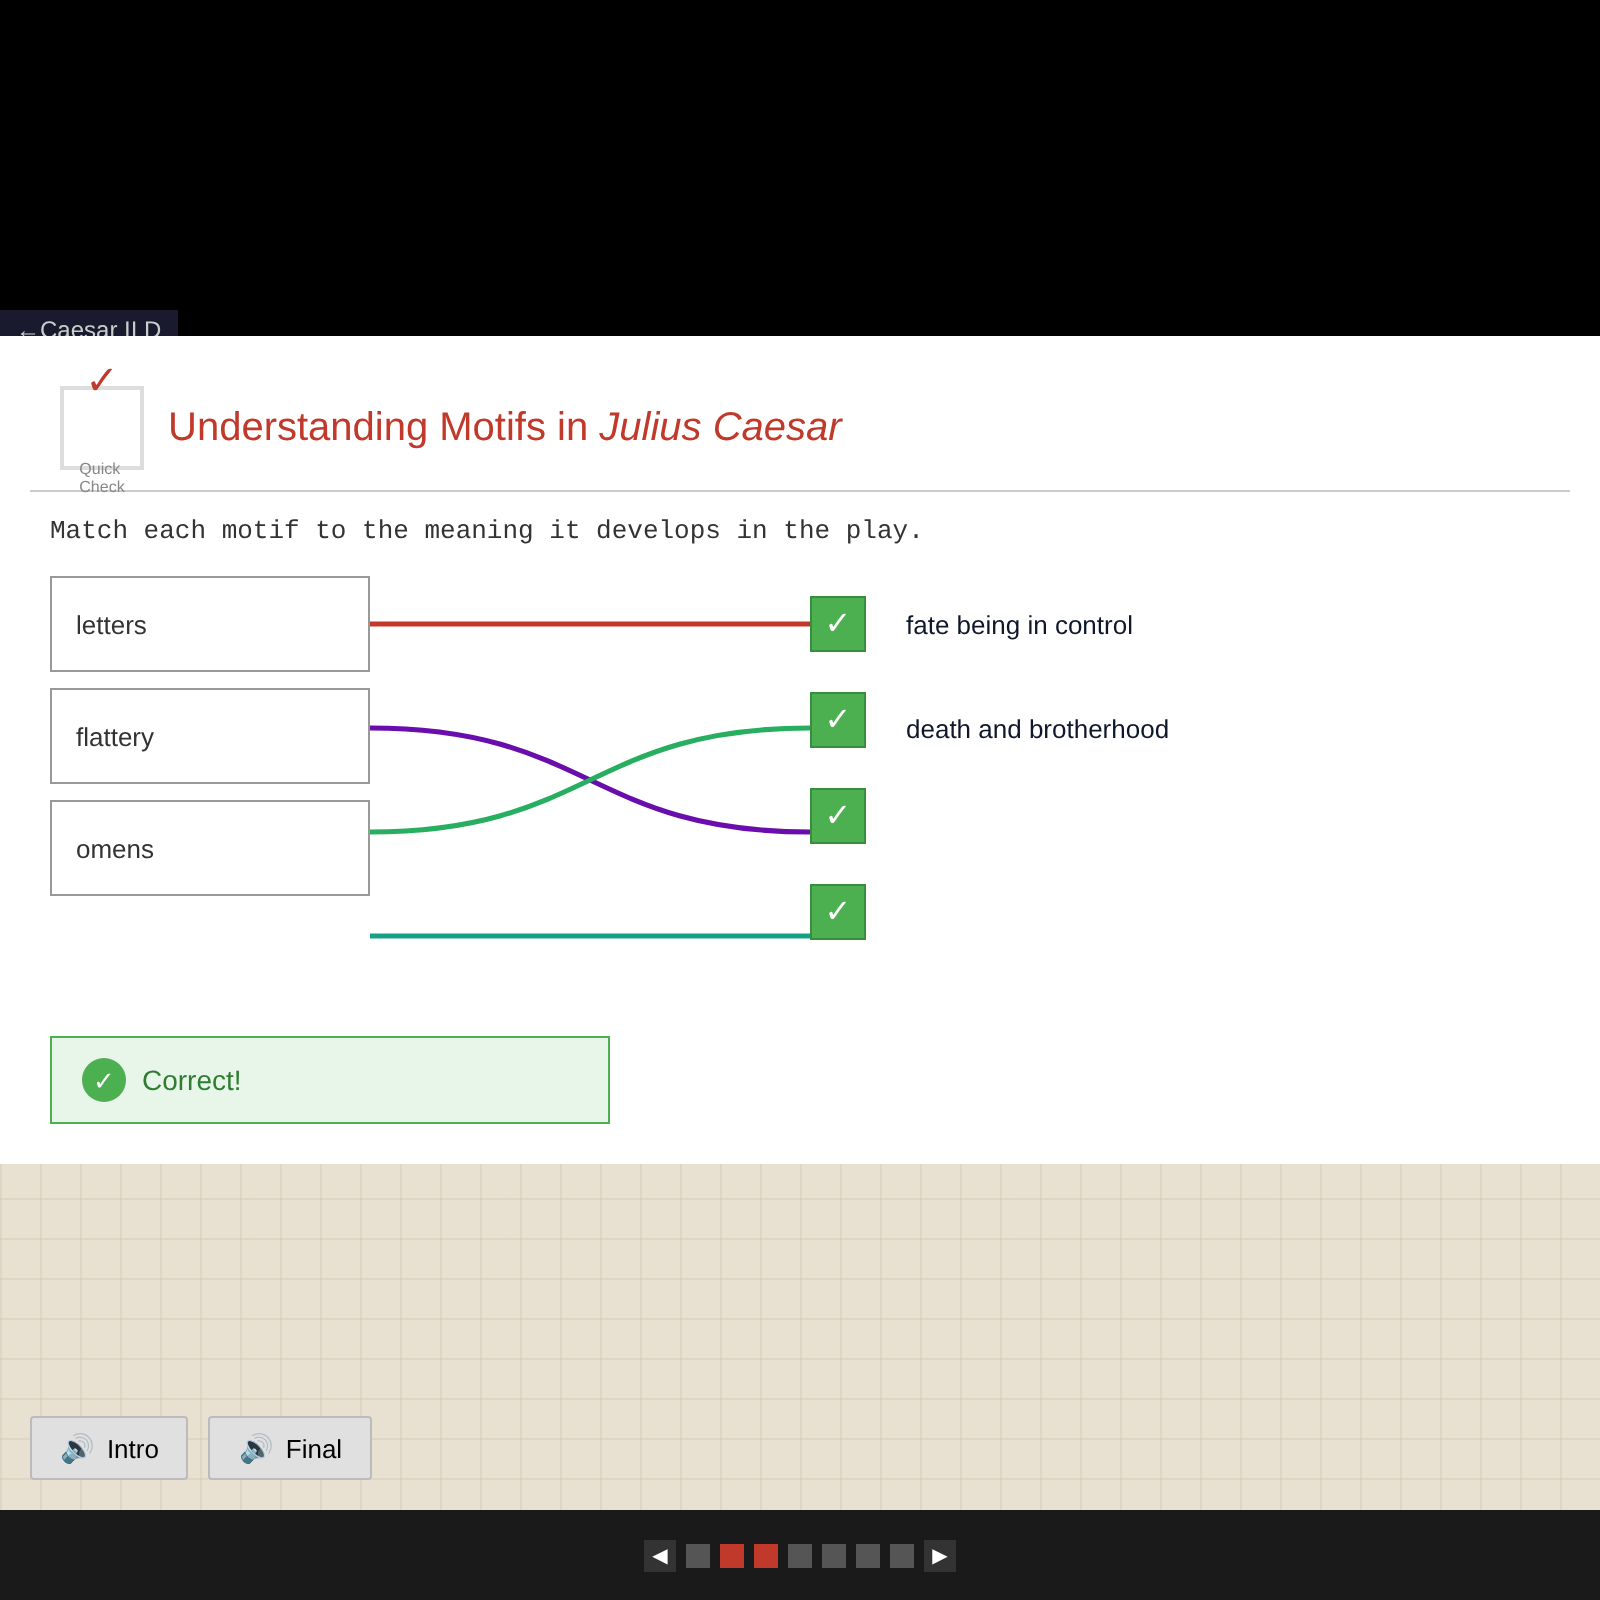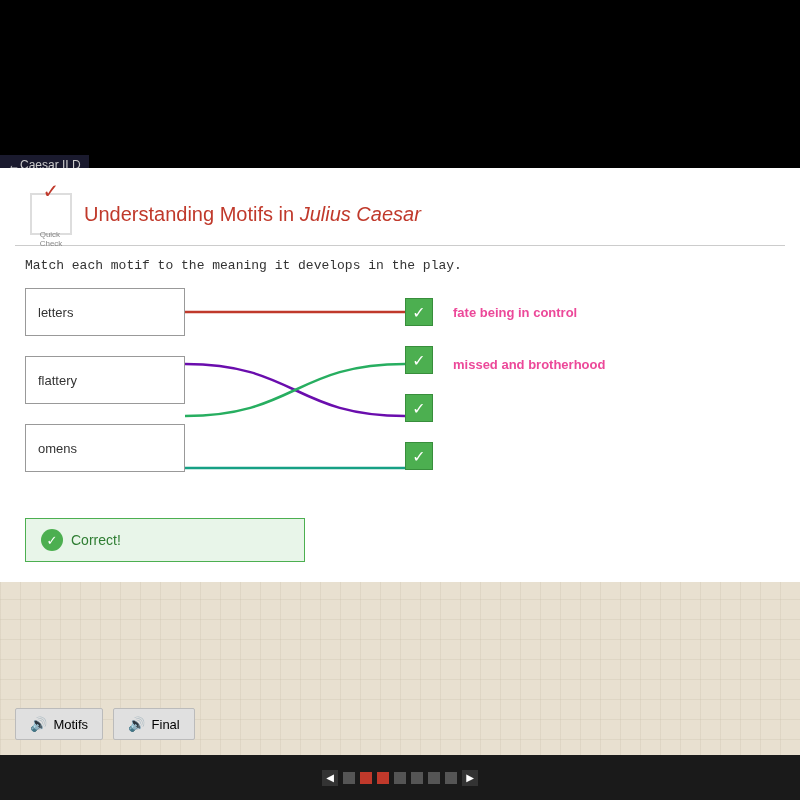--- a/index.html
+++ b/index.html
@@ -86,21 +86,21 @@
     }
     .instruction {
       font-size: 13px;
       color: #333;
       margin-bottom: 15px;
       font-family: Liberation Mono, monospace;
     }
     .left-items {
       display: flex;
       flex-direction: column;
-      gap: 16px;
+      gap: 4px;
       width: 160px;
     }
     .left-item {
       border: 1px solid #999;
       background: #fff;
       padding: 10px 12px;
       font-size: 13px;
       color: #333;
       height: 48px;
       display: flex;
@@ -121,26 +121,25 @@
     }
     .right-items {
       display: flex;
       flex-direction: column;
       gap: 0;
       width: 220px;
     }
     .right-item {
       padding: 10px 12px;
       font-size: 13px;
-      color: #ec4899;
+      color: #0f172a;
       height: 48px;
       display: flex;
       align-items: center;
       margin-bottom: 4px;
-      font-weight: bold;
     }
     .correct-banner {
       background: #e8f5e9;
       border: 1px solid #4CAF50;
       padding: 10px 15px;
       margin-top: 20px;
       width: 280px;
       display: flex;
       align-items: center;
       gap: 8px;
@@ -264,35 +263,35 @@
 
         <div style="display:flex;flex-direction:column;gap:0;width:36px;padding-top:10px;">
           <div class="checkbox-item">✓</div>
           <div class="checkbox-item">✓</div>
           <div class="checkbox-item">✓</div>
           <div class="checkbox-item">✓</div>
         </div>
 
         <div class="right-items">
           <div class="right-item">fate being in control</div>
-          <div class="right-item">missed and brotherhood</div>
+          <div class="right-item">death and brotherhood</div>
         </div>
       </div>
 
       <div class="correct-banner">
         <div class="correct-icon">✓</div>
         <span>Correct!</span>
       </div>
     </div>
   </div>
 
   <div class="bottom-bar">
     <button class="audio-btn">
       <span class="speaker-icon">🔊</span>
-      <span>Motifs</span>
+      <span>Intro</span>
     </button>
     <button class="audio-btn">
       <span class="speaker-icon">🔊</span>
       <span>Final</span>
     </button>
   </div>
 </div>
 
 <div class="taskbar-bottom">
   <div class="taskbar-nav">◀</div>

